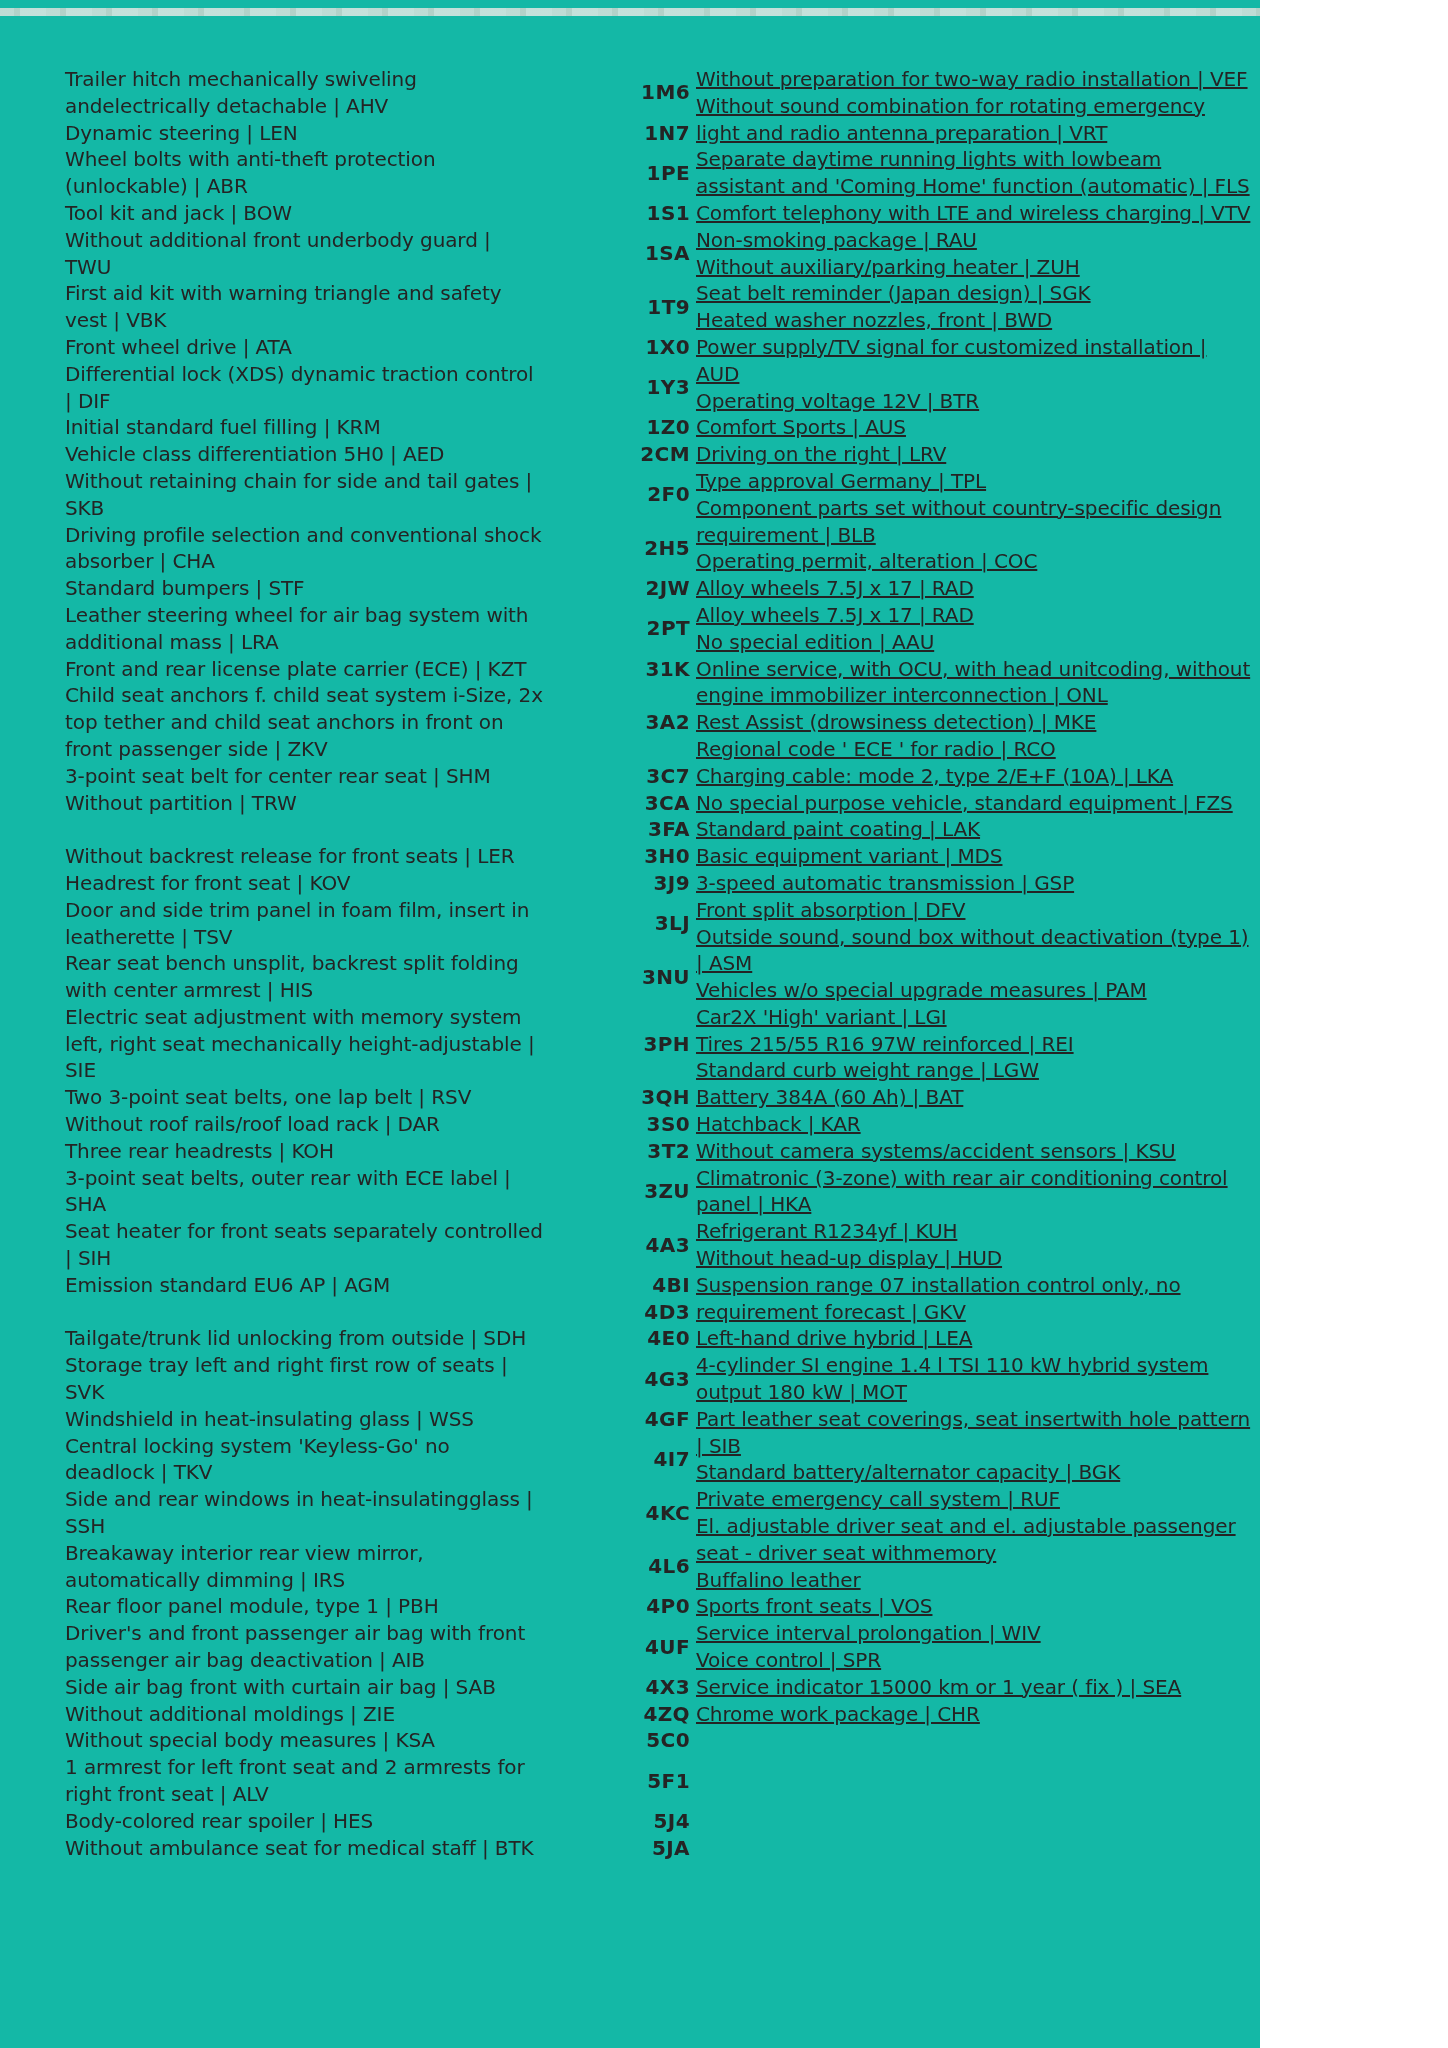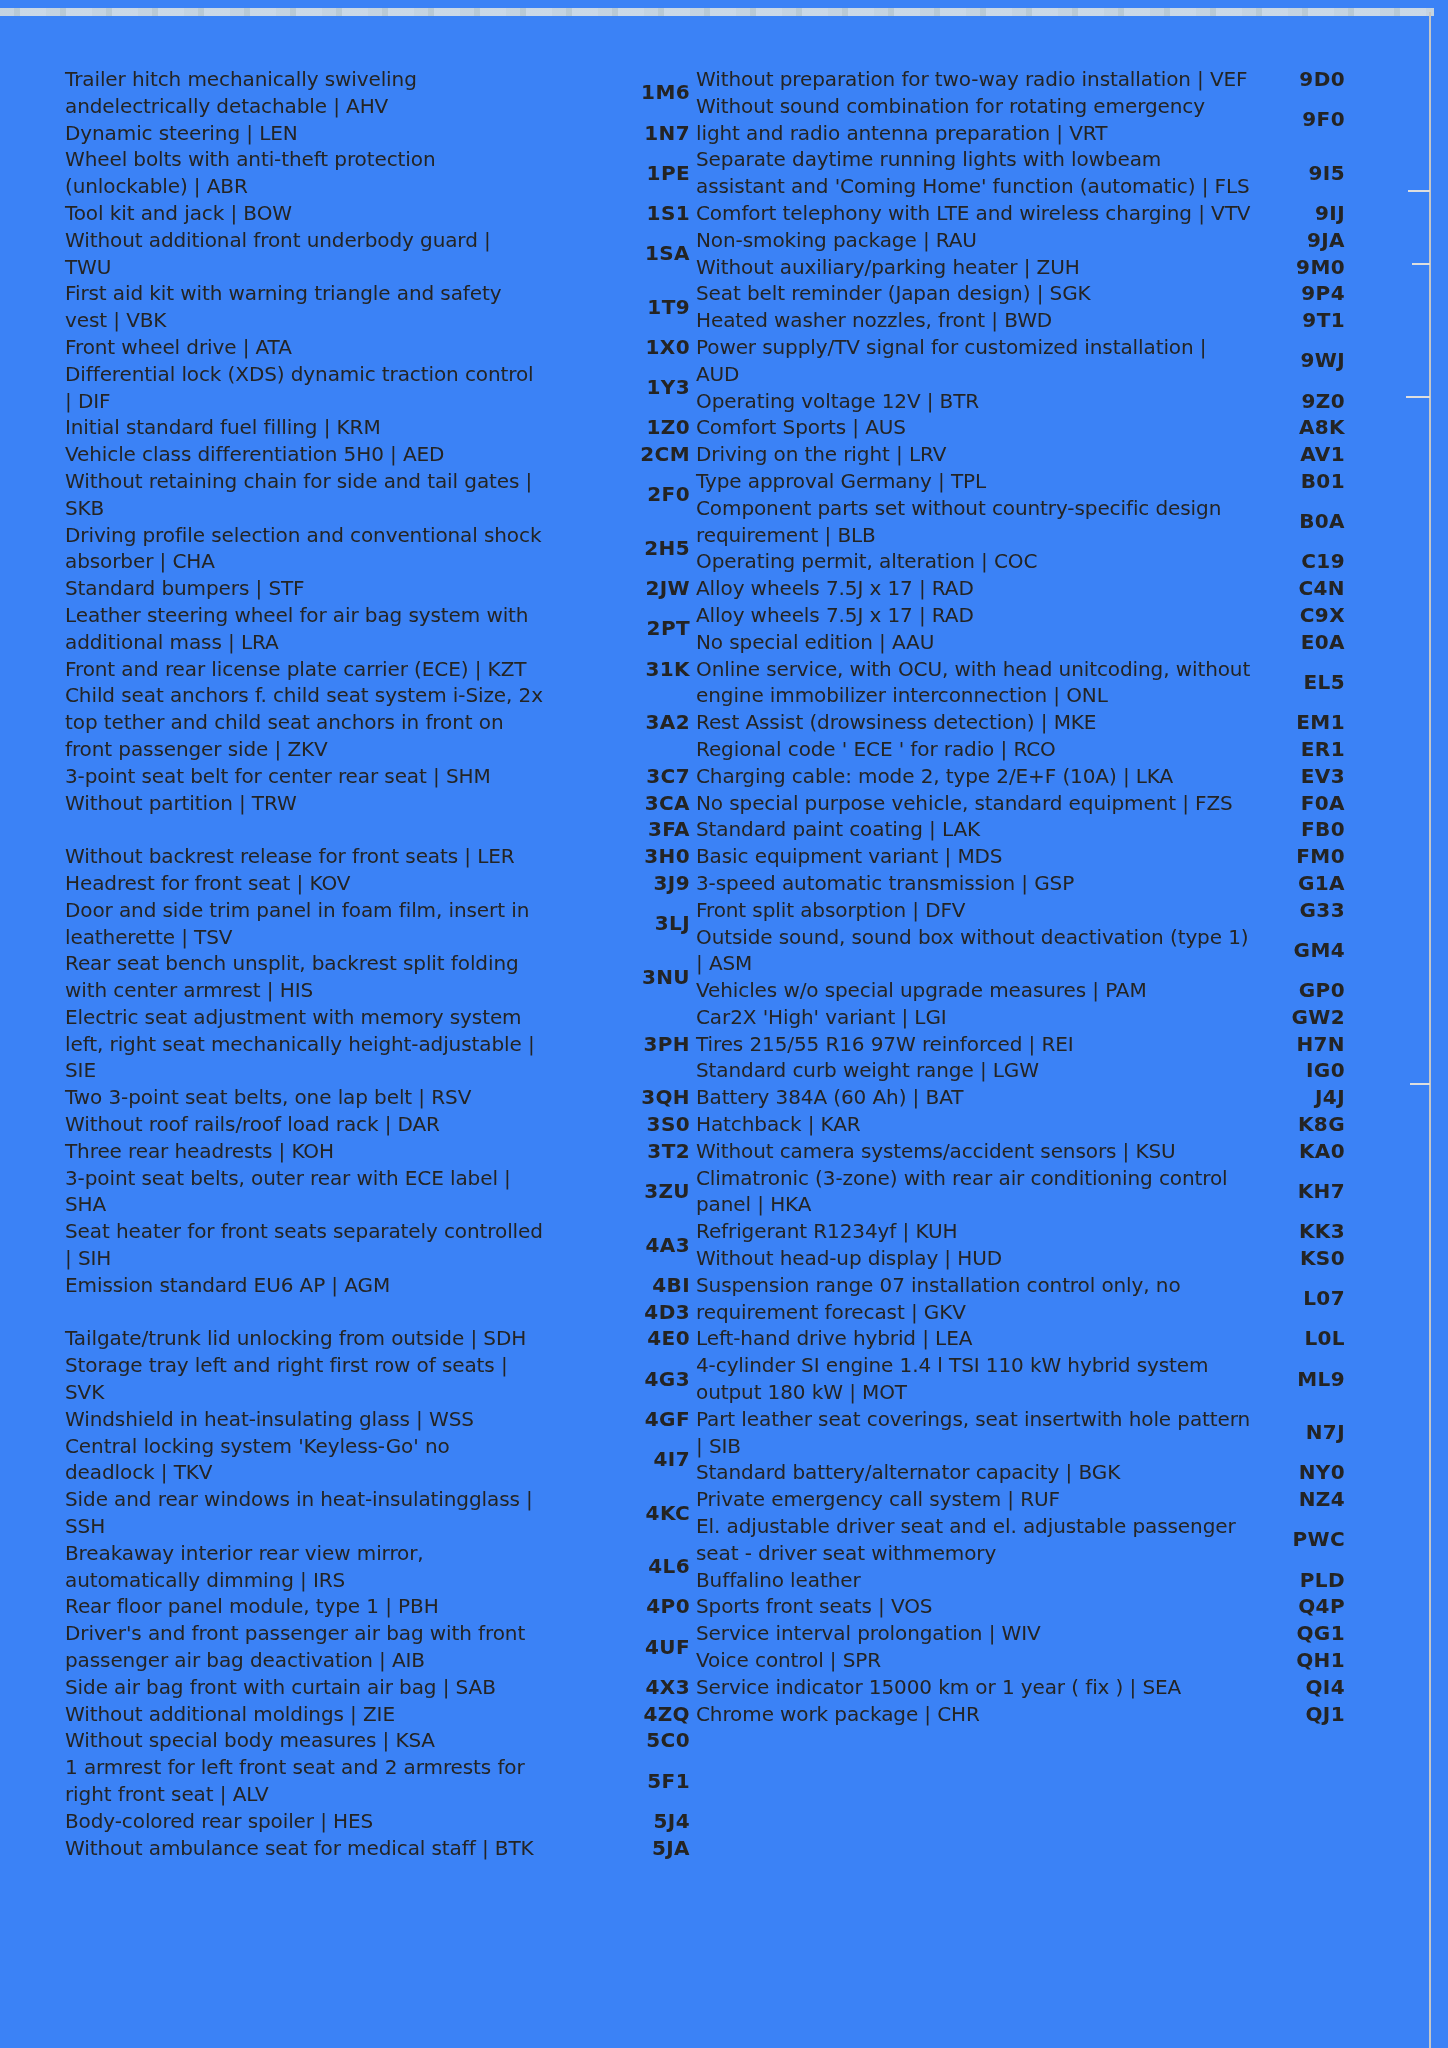--- a/index.html
+++ b/index.html
@@ -1,19 +1,19 @@
 <!DOCTYPE html>
 <html><head>
 <meta charset="utf-8">
 <style>
   html,body{margin:0;padding:0;background:#ffffff;}
   .page{
     position:relative;
-    width:1448px;height:2048px;
-    background:#3b82f6;
+    width:1260px;height:2048px;
+    background:#14b8a6;
     font-family:"DejaVu Sans", sans-serif;
     color:#242424;
     overflow:hidden;
   }
   .top-band{
     position:absolute;left:0;top:8px;width:1434px;height:8px;
     background:repeating-linear-gradient(90deg,#dde2dd 0 14px,#cfd6cf 14px 20px,#e4e8e4 20px 46px);
     opacity:.85;
   }
   .edge-line{
@@ -24,21 +24,21 @@
   .half{
     position:absolute;top:66px;
     font-size:20px;line-height:26.8px;
     letter-spacing:-0.1px;
   }
   .half.left{left:65px;width:625px;}
   .half.right{left:696px;width:649px;}
   .row{display:flex;align-items:center;}
   .desc{flex:0 0 auto;}
   .half.left  .desc{width:478px;}
-  .half.right .desc{width:556px;}
+  .half.right .desc{width:556px;text-decoration:underline;}
   .code{
     flex:1 1 auto;text-align:right;
     font-weight:bold;font-size:20px;letter-spacing:.4px;
     white-space:nowrap;
   }
 </style>
 </head>
 <body>
 
 <div class="page">

